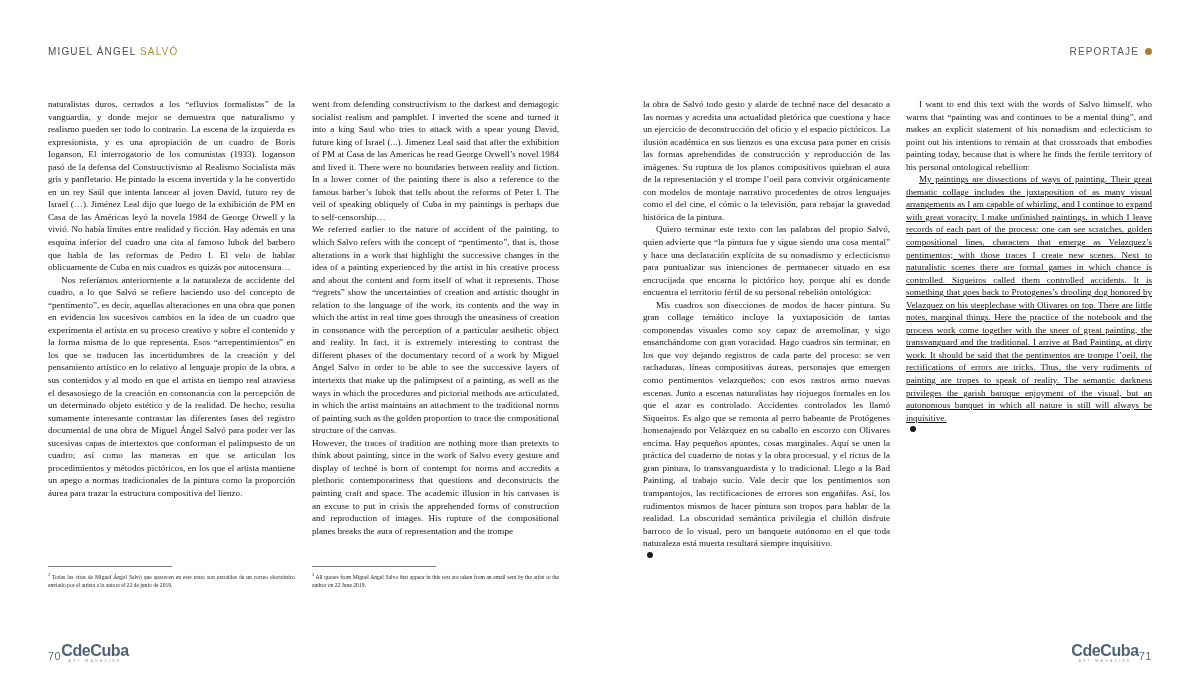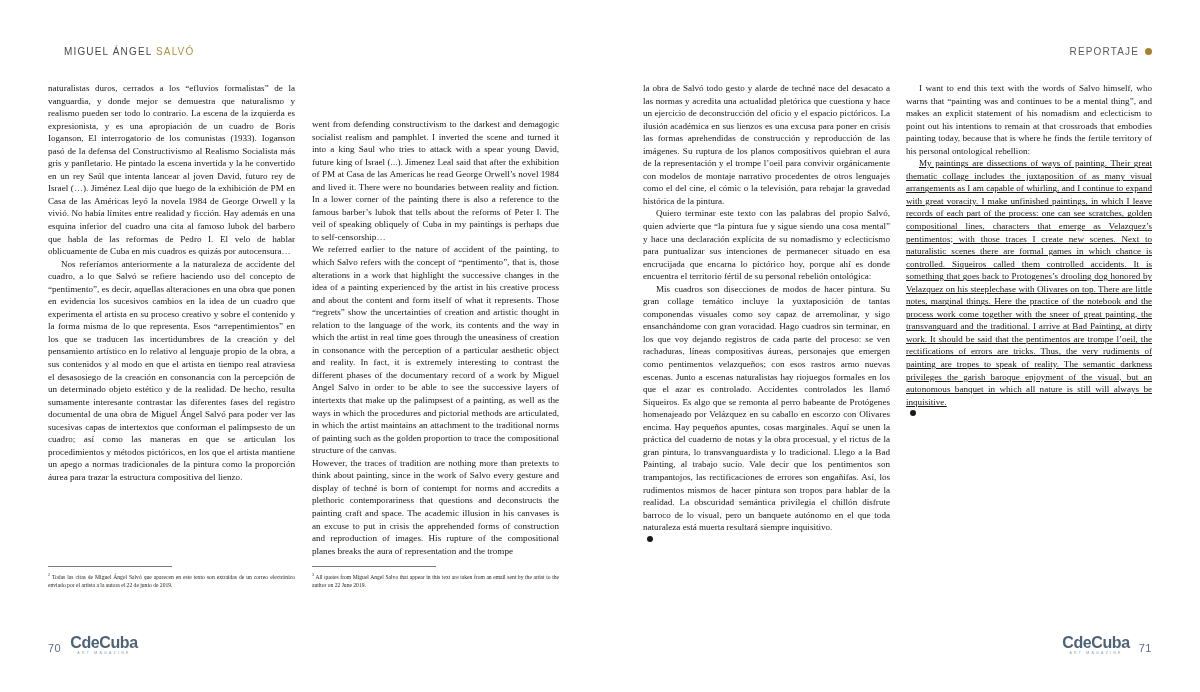--- a/index.html
+++ b/index.html
@@ -24,58 +24,58 @@
   
   .runhead {
     position: absolute;
     top: 46px;
     font-family: "Liberation Sans", sans-serif;
     font-size: 10px;
     letter-spacing: 1.15px;
     color: #4a4a4a;
     white-space: nowrap;
   }
-  .runhead-left { left: 48px; margin-left: 16px; }
+  .runhead-left { left: 48px; }
   .runhead-right { right: 48px; text-align: right; }
   .runhead .artist-first { color: #4a4a4a; }
   .runhead .artist-last { color: #b3903f; }
   .runhead .section { color: #5a5a5a; }
   .head-dot {
     display: inline-block;
     width: 7px;
     height: 7px;
     border-radius: 50%;
     background: #a8812c;
     margin-left: 6px;
     vertical-align: 0px;
   }
 
   
   .col {
     position: absolute;
-    top: 82px;
+    top: 98px;
     width: 247px;
     font-size: 9.1px;
     line-height: 12.55px;
     text-align: justify;
     text-justify: inter-word;
     hyphens: auto;
     color: #191512;
   }
   .col p {
     margin: 0;
   }
   .col p.indent {
     text-indent: 13px;
   }
   .col p.noindent {
     text-indent: 0;
   }
   .c1 { left: 48px; }
-  .c2 { left: 312px; margin-top: 36px; }
+  .c2 { left: 312px; }
   .c3 { left: 643px; }
   .c4 { left: 906px; width: 246px; }
 
   
   .quote {
     margin-left: 20px;
     text-indent: 13px;
   }
   .quote-c4 {
     margin-left: 13px;
@@ -113,24 +113,23 @@
     width: 124px;
     height: 1px;
     background: #7a7a7a;
     margin-bottom: 7px;
   }
   .footnote sup { font-size: 4.2px; }
 
   
   .folio {
     position: absolute;
-    bottom: 36px;
+    bottom: 28px;
     display: flex;
     align-items: flex-end;
-    gap: 9px;
     font-family: "Liberation Sans", sans-serif;
   }
   .folio-left { left: 48px; }
   .folio-right { right: 48px; }
   .folio-num {
     font-size: 11px;
     color: #5d6b7a;
     letter-spacing: 0.5px;
     line-height: 1;
     padding-bottom: 2px;

